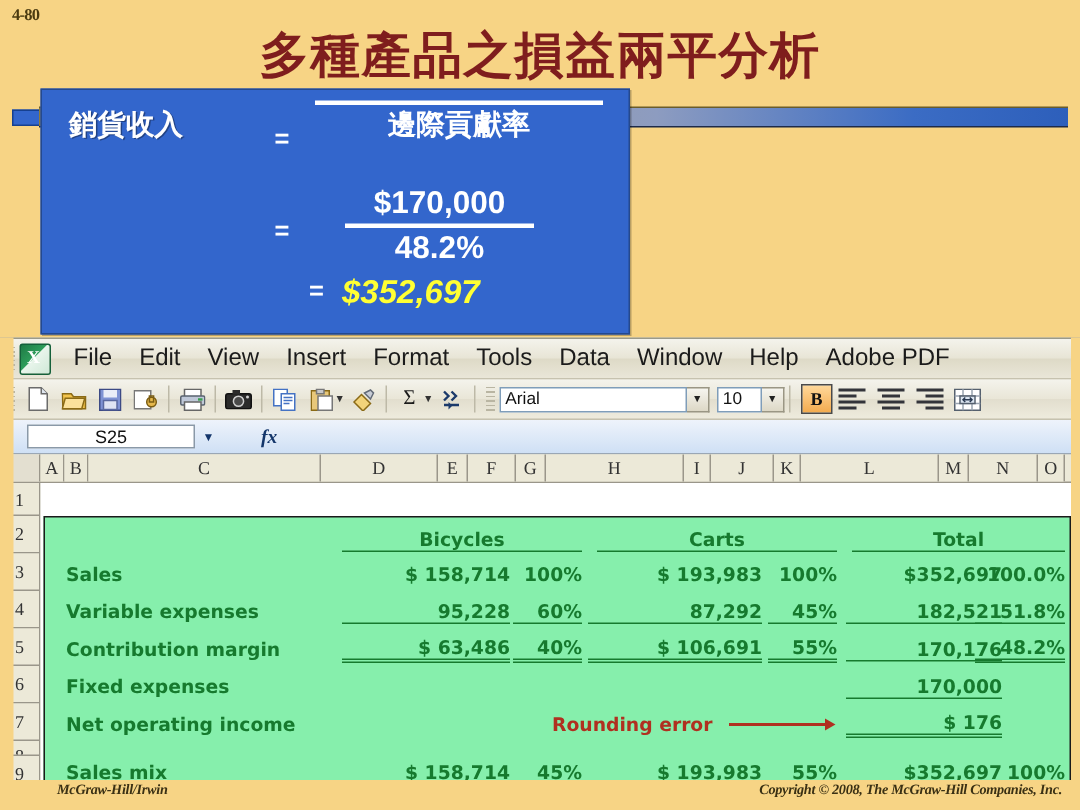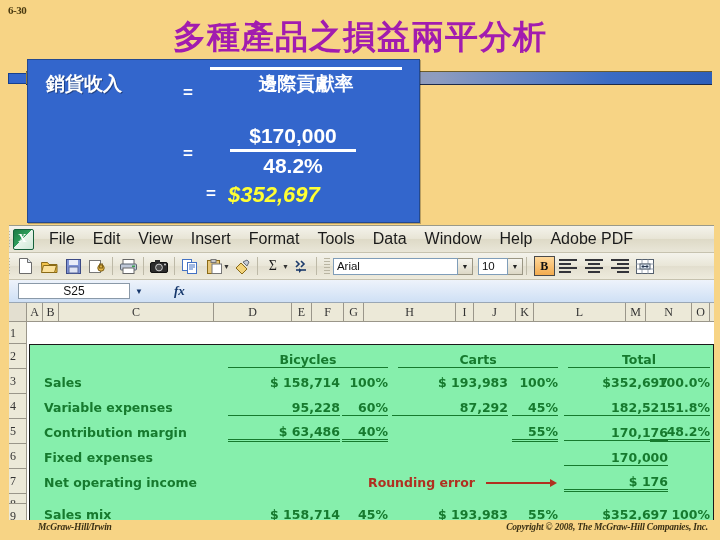--- a/index.html
+++ b/index.html
@@ -14,21 +14,21 @@
     position:absolute;left:8px;top:4px;
     font-family:"Liberation Serif",serif;
     font-weight:bold;font-size:11px;color:#4a3a10;
     letter-spacing:-0.5px;
   }
   
   .slide-title{
     position:absolute;left:0;top:18px;width:720px;
     text-align:center;
     font-family:"DejaVu Sans",sans-serif;
-    font-weight:bold;font-size:33px;color:#a21caf;
+    font-weight:bold;font-size:33px;color:#7f1d1d;
     letter-spacing:1px;line-height:38px;
     white-space:nowrap;
   }
   
   .rule-wrap{position:absolute;left:0;top:70px;width:720px;height:14px;}
   .rule-tab{
     position:absolute;left:8px;top:3px;width:26px;height:9px;
     background:#3366CC;border:1px solid #16408f;
   }
   .rule-bar{
@@ -202,21 +202,21 @@
   .foot-right{
     position:absolute;right:12px;top:2px;font-family:"Liberation Serif",serif;
     font-style:italic;font-weight:bold;font-size:9.5px;color:#3a3014;letter-spacing:-0.2px;
   }
   .left-stripe{position:absolute;left:0;top:225px;width:9px;height:295px;background:#F7D485;z-index:5;}
   .right-stripe{position:absolute;right:0;top:225px;width:6px;height:295px;background:#F7D485;z-index:5;}
 </style>
 </head>
 <body>
 
-<div class="slide-num">6-30</div>
+<div class="slide-num">4-80</div>
 
 <div class="slide-title">多種產品之損益兩平分析</div>
 
 <div class="rule-wrap">
   <div class="rule-tab"></div>
   <div class="rule-bar"></div>
 </div>
 
 <div class="formula-panel">
   <div class="fp-left">
@@ -449,20 +449,21 @@
           <div class="cell u-single" style="left:362px;width:116px;">87,292</div>
           <div class="cell u-single" style="left:482px;width:46px;">45%</div>
           <div class="cell u-single" style="left:534px;width:104px;">182,521</div>
           <div class="cell u-single" style="left:620px;width:60px;">51.8%</div>
         </div>
 
         <div class="rrow" style="top:75px;">
           <div class="c-label">Contribution margin</div>
           <div class="cell u-double" style="left:198px;width:112px;">$  63,486</div>
           <div class="cell u-double" style="left:312px;width:46px;">40%</div>
+          <div class="cell u-double" style="left:362px;width:116px;">$  106,691</div>
           <div class="cell u-double" style="left:482px;width:46px;">55%</div>
           <div class="cell u-single" style="left:534px;width:104px;">170,176</div>
           <div class="cell u-double" style="left:620px;width:60px;">48.2%</div>
         </div>
 
         <div class="rrow" style="top:100px;">
           <div class="c-label">Fixed expenses</div>
           <div class="cell u-single" style="left:534px;width:104px;">170,000</div>
         </div>
 

